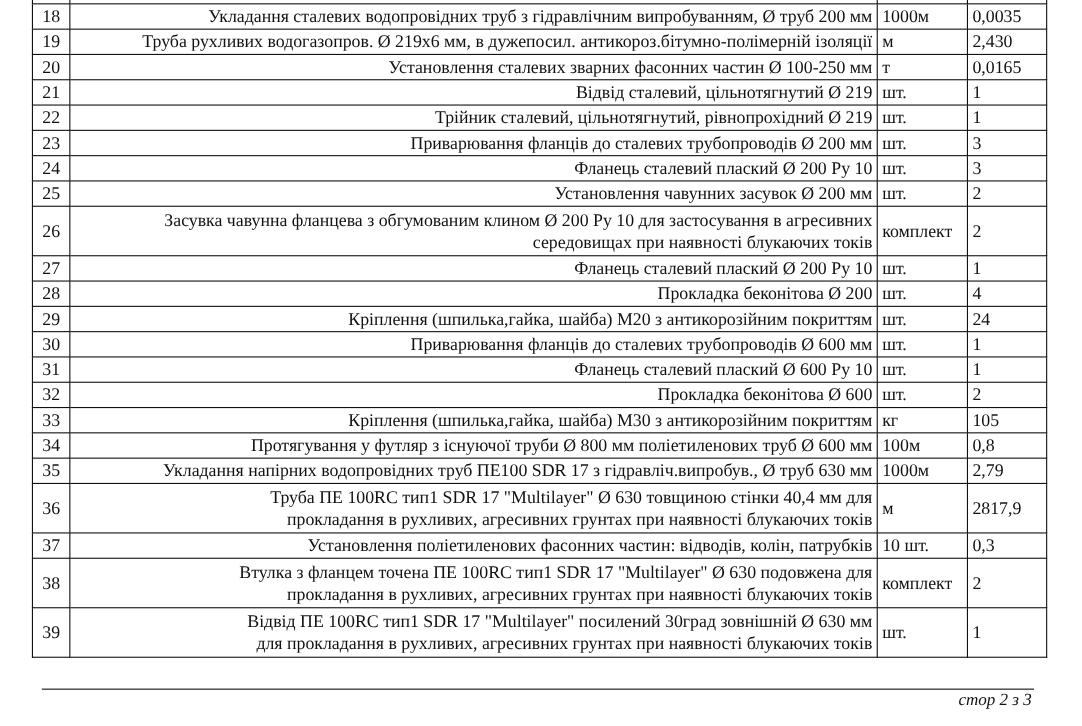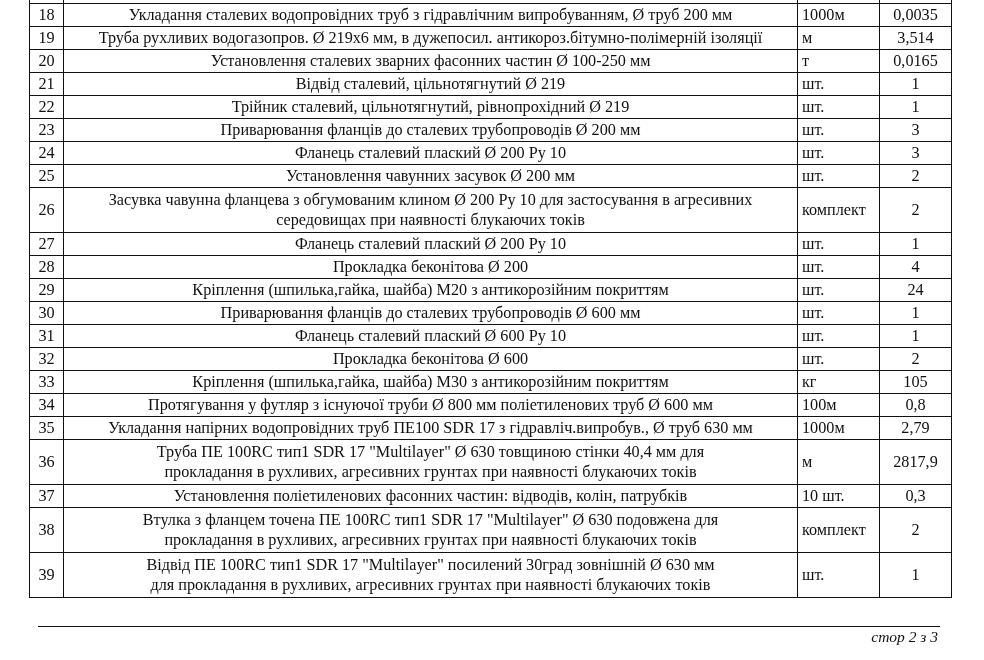--- a/index.html
+++ b/index.html
@@ -32,23 +32,23 @@
       line-height: 20px;
       vertical-align: middle;
       white-space: nowrap;
       overflow: hidden;
     }
     col.c-num { width: 34px; }
     col.c-desc { width: 734px; }
     col.c-unit { width: 82px; }
     col.c-qty { width: 72px; }
     td.num { text-align: center; font-size: 17px; padding: 0; }
-    td.desc { text-align: center; padding-left: 3px; }
+    td.desc { text-align: right; padding-left: 3px; }
     td.unit { text-align: left; padding: 0; }
-    td.qty { text-align: center; font-size: 17px; padding: 0; }
+    td.qty { text-align: left; font-size: 17px; padding: 0; }
     tr.r1 td { height: 22px; }
     tr.r2 td { height: 44px; }
     tr.r-prev td { height: 22px; }
     .desc .line { display: block; }
     .footer-rule {
       position: absolute;
       left: 38px;
       top: 626px;
       width: 902px;
       height: 0;
@@ -90,21 +90,21 @@
           </td>
           <td class="unit">1000м</td>
           <td class="qty">0,0035</td>
         </tr>
         <tr class="r1">
           <td class="num">19</td>
           <td class="desc">
             <span class="line">Труба  рухливих водогазопров. Ø 219х6 мм, в дужепосил. антикороз.бітумно-полімерній ізоляції</span>
           </td>
           <td class="unit">м</td>
-          <td class="qty">3,514</td>
+          <td class="qty">2,430</td>
         </tr>
         <tr class="r1">
           <td class="num">20</td>
           <td class="desc">
             <span class="line">Установлення сталевих зварних фасонних частин  Ø 100-250 мм</span>
           </td>
           <td class="unit">т</td>
           <td class="qty">0,0165</td>
         </tr>
         <tr class="r1">

